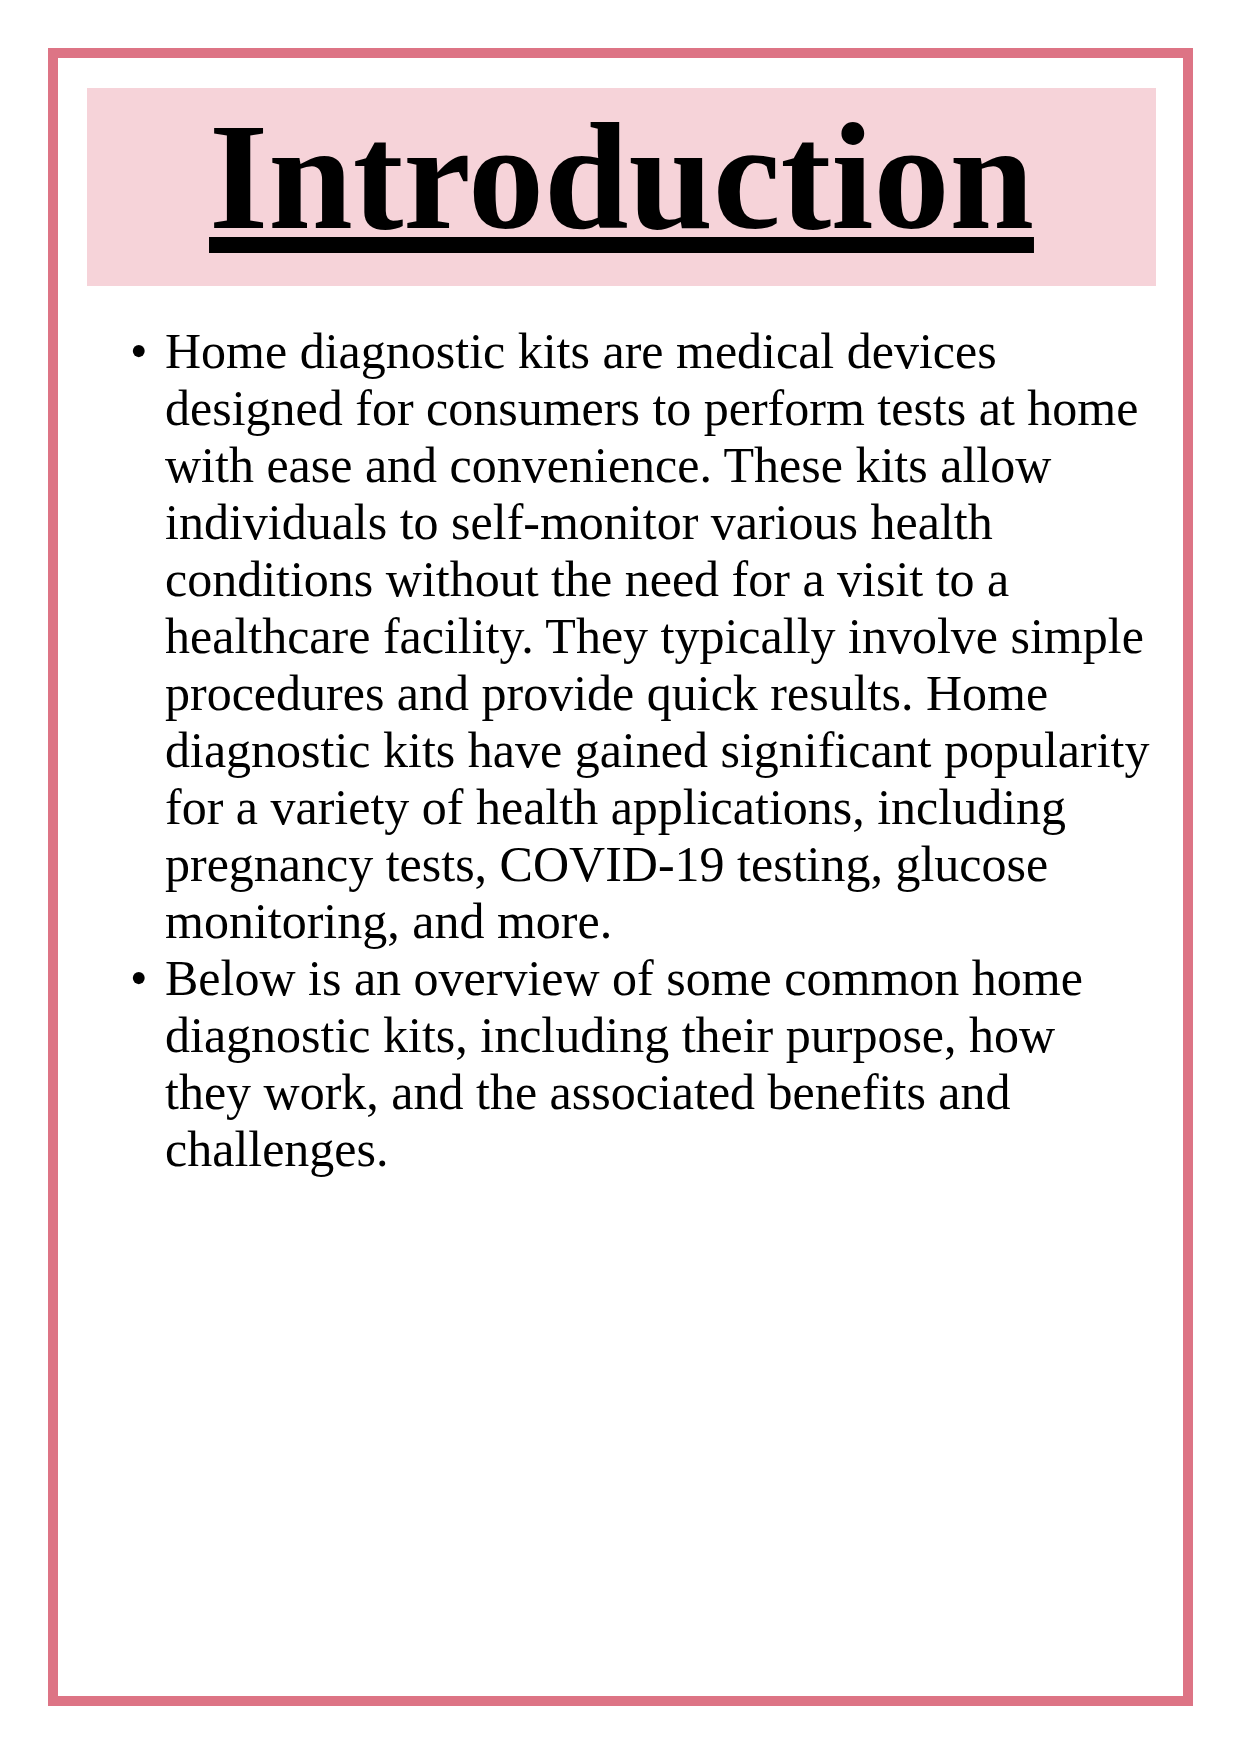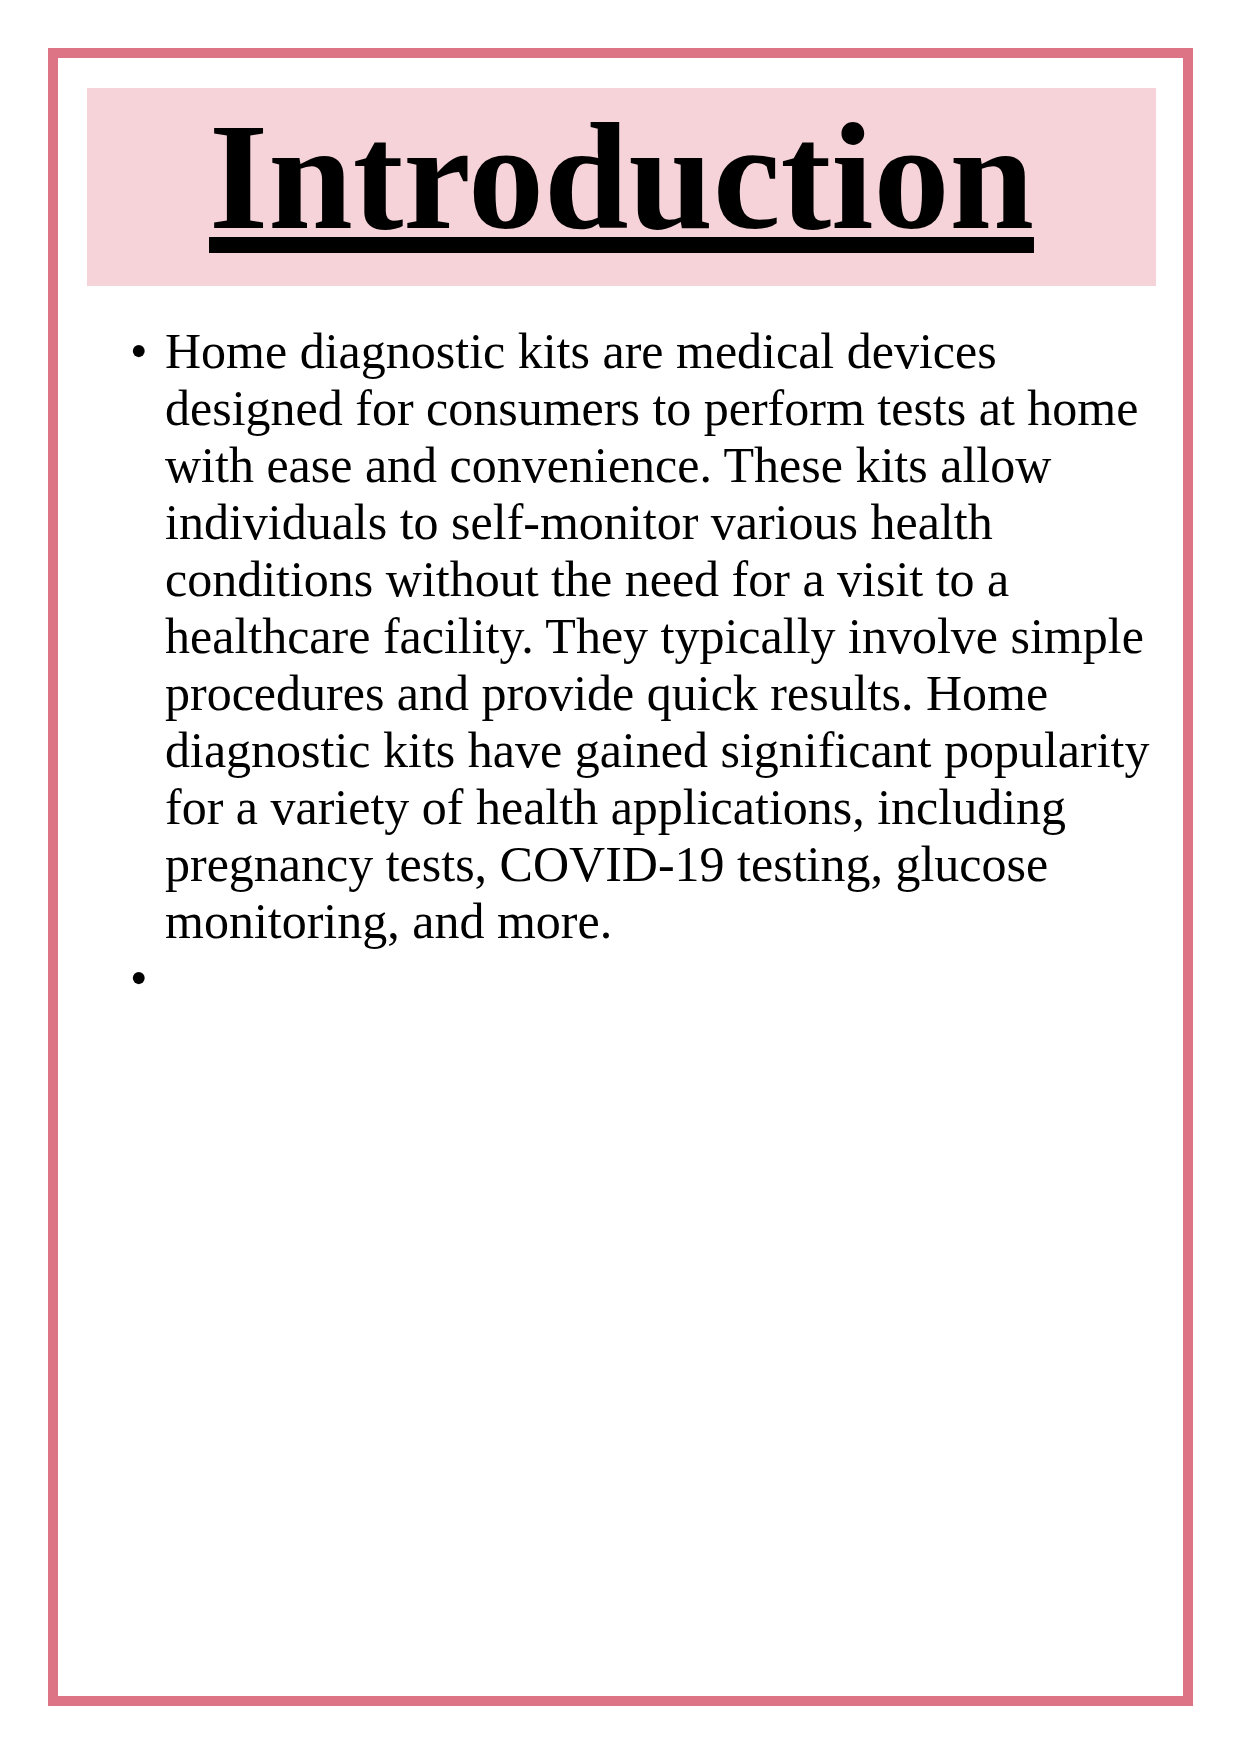--- a/index.html
+++ b/index.html
@@ -97,17 +97,21 @@
 conditions without the need for a visit to a
 healthcare facility. They typically involve simple
 procedures and provide quick results. Home
 diagnostic kits have gained significant popularity
 for a variety of health applications, including
 pregnancy tests, COVID-19 testing, glucose
 monitoring, and more.</span>
       </li>
       <li class="bullet-item">
         <span class="bullet-dot">•</span>
+        <span class="bullet-text">Below is an overview of some common home
+diagnostic kits, including their purpose, how
+they work, and the associated benefits and
+challenges.</span>
       </li>
     </ul>
 
   </div>
 </div>
 
 </body></html>

